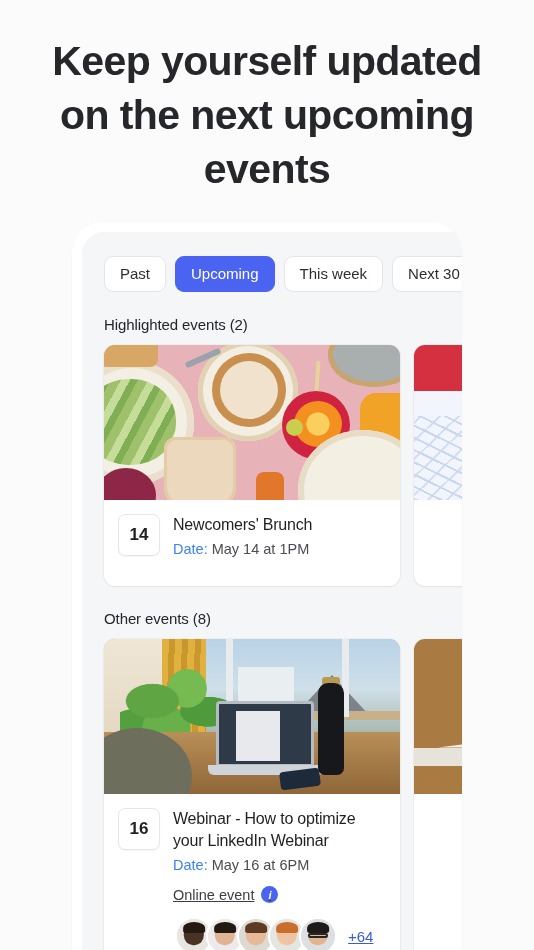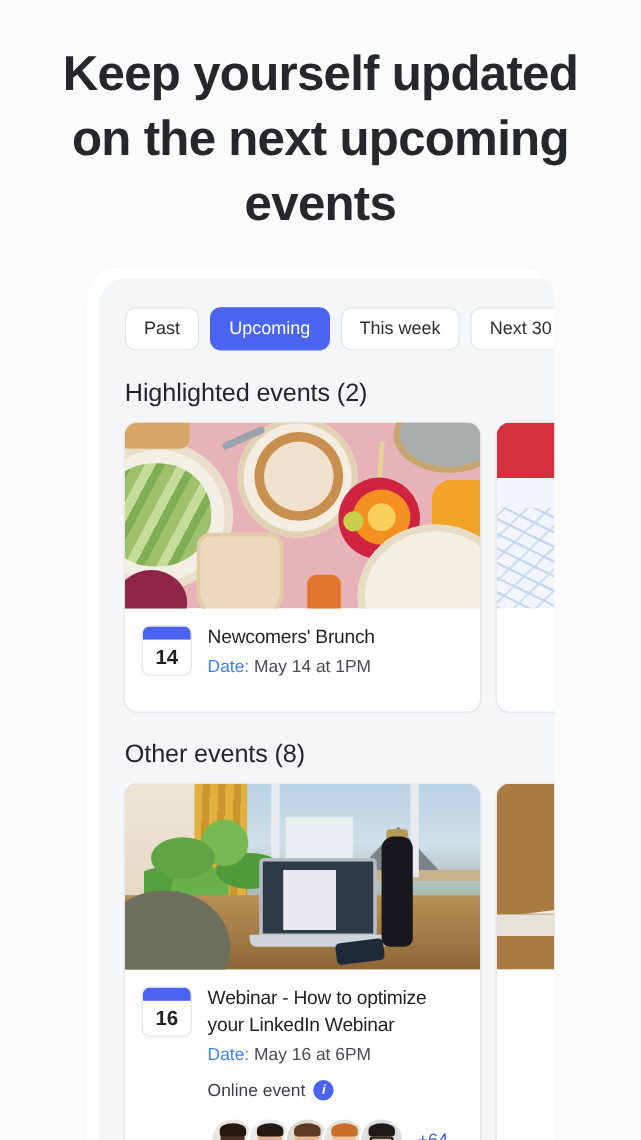--- a/index.html
+++ b/index.html
@@ -56,21 +56,21 @@
     line-height:18px;
   }
   .chip.active {
     background:#4a63f0;
     border-color:#4a63f0;
     color:#ffffff;
   }
 
   
   .section-title {
-    font-size:21px;
+    font-size:15px;
     color:#24252a;
     padding:24px 0 12px 22px;
     letter-spacing:-0.1px;
   }
 
   
   .card-row {
     display:flex; gap:14px;
     padding-left:22px;
   }
@@ -88,41 +88,41 @@
   .card-body { padding:14px 14px 16px 14px; display:flex; gap:13px; }
 
   
   .cal {
     flex:0 0 auto;
     width:42px; height:42px;
     background:#ffffff;
     border:1px solid #e4e6ea;
     border-radius:7px;
     overflow:hidden;
-    display:flex; flex-direction:column;
+    display:flex; flex-direction:row;
     box-shadow:0 1px 1px rgba(16,24,40,0.04);
   }
   .cal-top { height:11px; background:#4a63f0; }
   .cal-day {
     flex:1; display:flex; align-items:center; justify-content:center;
     font-size:17px; font-weight:700; color:#1f2024;
   }
 
   .card-text { flex:1 1 auto; min-width:0; }
   .card-title {
     font-size:16px; color:#1f2024; line-height:22px;
     letter-spacing:-0.2px;
   }
   .card-date {
     font-size:14.5px; color:#4a4c53; margin-top:4px; line-height:19px;
   }
   .card-date b { color:#3b82f6; font-weight:400;margin-top:11px; }
   .card-meta {
     display:flex; align-items:center; gap:7px;
-    font-size:14.5px; color:#3c3e45; margin-top:11px;
+    font-size:14.5px; color:#3c3e45; margin-top:11px;text-decoration:underline;
   }
   .info-icon {
     width:17px; height:17px; border-radius:50%;
     background:#4a63f0; color:#ffffff;
     font-size:11px; font-weight:700;
     display:flex; align-items:center; justify-content:center;
     font-style:italic;
   }
 
   

